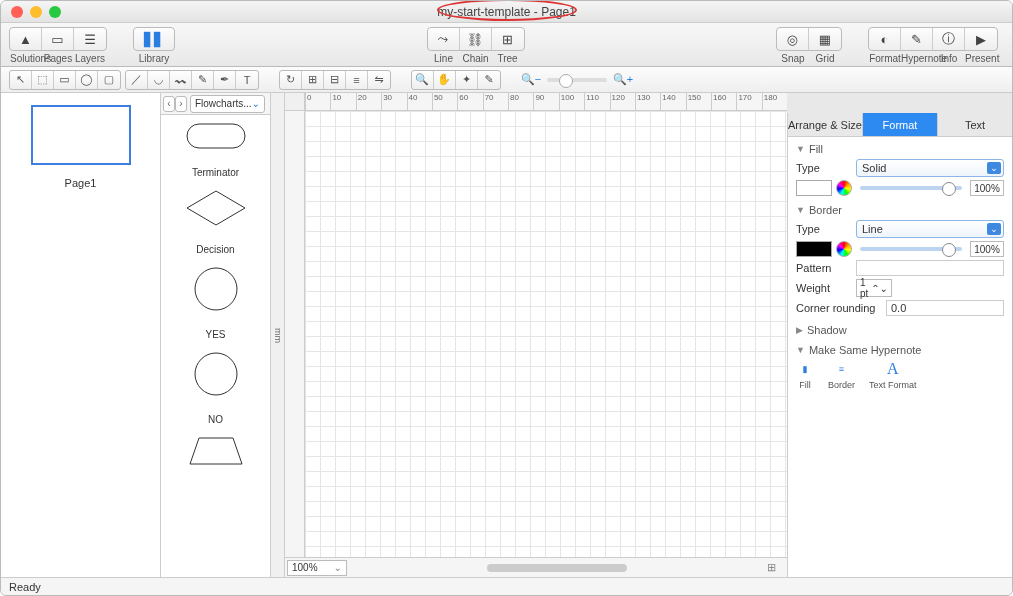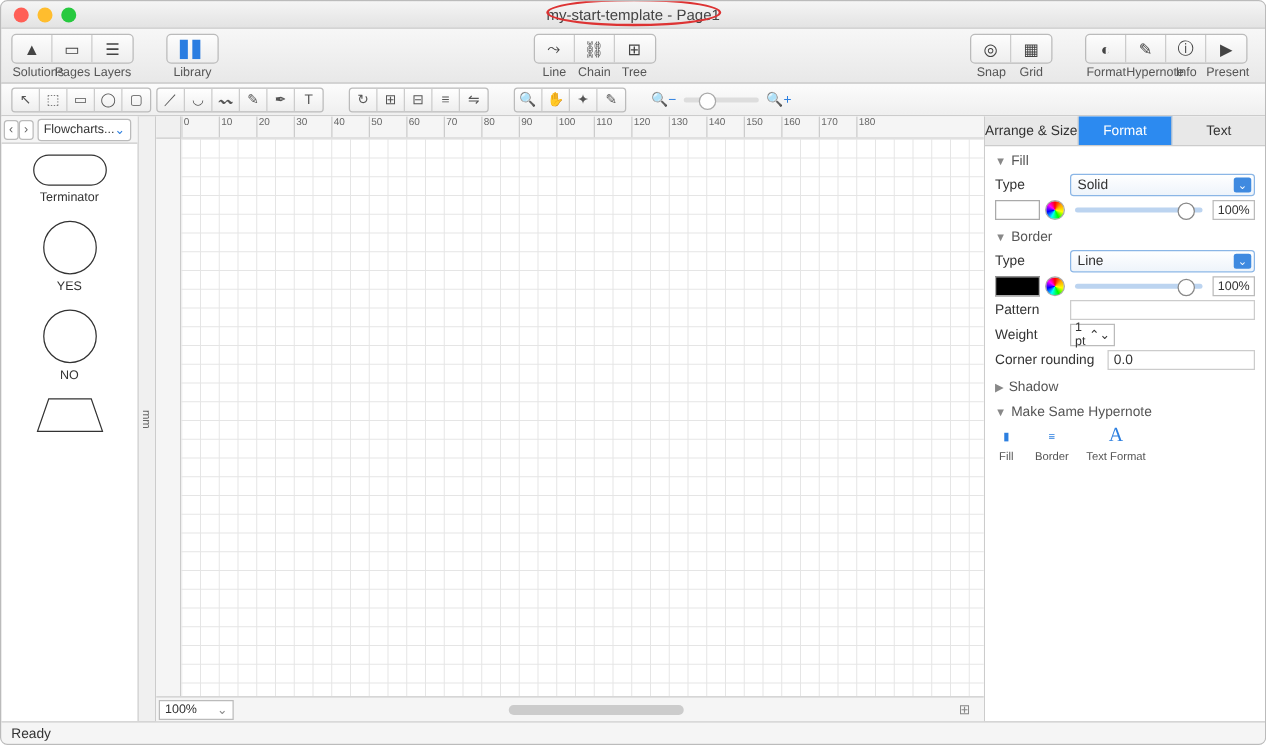--- a/index.html
+++ b/index.html
@@ -37,35 +37,35 @@
 .thumb { width:100px; height:60px; border:2px solid #3d7fe0; background:#fff; margin-bottom:12px; }
 .page-name { font-size:11px; }
 
 .shapes-panel { width:110px; background:#fff; border-right:1px solid #ccc; display:flex; flex-direction:column; position:relative; }
 .shapes-header { display:flex; align-items:center; height:22px; border-bottom:1px solid #ccc; background:#f5f5f5; padding:0 2px;}
 .shapes-header .nav-btn { width:16px; height:16px; border:1px solid #bbb; border-radius:3px; background:#fff; display:flex;align-items:center;justify-content:center;font-size:10px;color:#666;}
 .shapes-header .combo { flex:1; height:18px; border:1px solid #bbb; border-radius:3px; background:#fff; margin:0 3px; font-size:10px; display:flex;align-items:center;justify-content:space-between;padding:0 4px;color:#333;}
 .shapes-list { flex:1; overflow:auto; }
 .shape-item { display:flex; flex-direction:column; align-items:center; padding:8px 4px 4px; }
 .shape-item svg { display:block; }
-.shape-item .lbl { font-size:10px; margin-top:4px; color:#333; }
+.shape-item .lbl { font-size:10px; margin-top:18px; color:#333; }
 
 .canvas-area { flex:1; display:flex; flex-direction:column; background:#fdfdfd; position:relative; }
 .ruler-corner { position:absolute; left:0; top:0; width:20px; height:18px; background:#f0f0f0; border-right:1px solid #ccc; border-bottom:1px solid #ccc; z-index:2;}
 .ruler-h { position:absolute; left:20px; right:0; top:0; height:18px; background:#f5f5f5; border-bottom:1px solid #ccc; font-size:8px; color:#666; overflow:hidden; display:flex;}
 .ruler-h span { width:30px; border-left:1px solid #ccc; text-align:left; padding-left:1px;}
 .ruler-v { position:absolute; left:0; top:18px; bottom:20px; width:20px; background:#f5f5f5; border-right:1px solid #ccc;}
 .canvas { position:absolute; left:20px; top:18px; right:0; bottom:20px;
   background-image: linear-gradient(#e5e5e5 1px, transparent 1px), linear-gradient(90deg, #e5e5e5 1px, transparent 1px);
   background-size: 15px 15px; background-color:#fff;
 }
 .canvas-bottom { position:absolute; left:0; right:0; bottom:0; height:20px; background:#f5f5f5; border-top:1px solid #ccc; display:flex; align-items:center;}
 .zoom-combo { width:60px; height:16px; border:1px solid #bbb; background:#fff; font-size:10px; display:flex; align-items:center; padding:0 4px; margin-left:2px;}
 
-.right-panel { width:225px; background:#fff; border-left:1px solid #ccc; display:flex; flex-direction:column; font-size:11px;}
+.right-panel { width:225px; background:#fff; border-left:1px solid #ccc; display:flex; flex-direction:column; font-size:11px;margin-top:20px;}
 .tabs { display:flex; height:24px; border-bottom:1px solid #ccc;}
 .tab { flex:1; display:flex; align-items:center; justify-content:center; background:#e8e8e8; border-right:1px solid #ccc; cursor:pointer;}
 .tab.active { background:#2c8af0; color:#fff; }
 .tab:last-child{border-right:none;text-align:center;}
 .panel-body { padding:6px 8px; }
 .sect { margin-bottom:8px; }
 .sect-h { display:flex; align-items:center; color:#555; font-size:11px; margin-bottom:4px;}
 .sect-h .tri { margin-right:4px; font-size:9px; color:#888;}
 .row { display:flex; align-items:center; margin:3px 0; }
 .row .rlabel { width:60px; color:#333; }
@@ -220,36 +220,46 @@
     </div>
     <div class="sb-sep"></div>
     <div class="zoom-slider-wrap">
       <span style="color:#2c7fe0;">🔍−</span>
       <div class="zoom-slider"></div>
       <span style="color:#2c7fe0;">🔍+</span>
     </div>
   </div>
 
   <div class="body">
+    <div class="left-panel">
+      <div class="thumb"></div>
+      <div class="page-name">Page1</div>
+    </div>
 
     <div class="shapes-panel">
       <div class="shapes-header">
         <div class="nav-btn">‹</div>
         <div class="nav-btn">›</div>
         <div class="combo">
             <span>Flowcharts...</span>
             <span style="color:#2c7fe0">⌄</span>
           </div>
       </div>
       <div class="shapes-list">
         <div class="shape-item">
           <svg width="60" height="26">
               <rect x="1" y="1" width="58" height="24" rx="12" ry="12" fill="#fff" stroke="#333"></rect>
             </svg>
           <div class="lbl">Terminator</div>
+        </div>
+        <div class="shape-item">
+          <svg width="60" height="36">
+              <polygon points="30,1 59,18 30,35 1,18" fill="#fff" stroke="#333"></polygon>
+            </svg>
+          <div class="lbl">Decision</div>
         </div>
         <div class="shape-item">
           <svg width="44" height="44">
               <circle cx="22" cy="22" r="21" fill="#fff" stroke="#333"></circle>
             </svg>
           <div class="lbl">YES</div>
         </div>
         <div class="shape-item">
           <svg width="44" height="44">
               <circle cx="22" cy="22" r="21" fill="#fff" stroke="#333"></circle>

